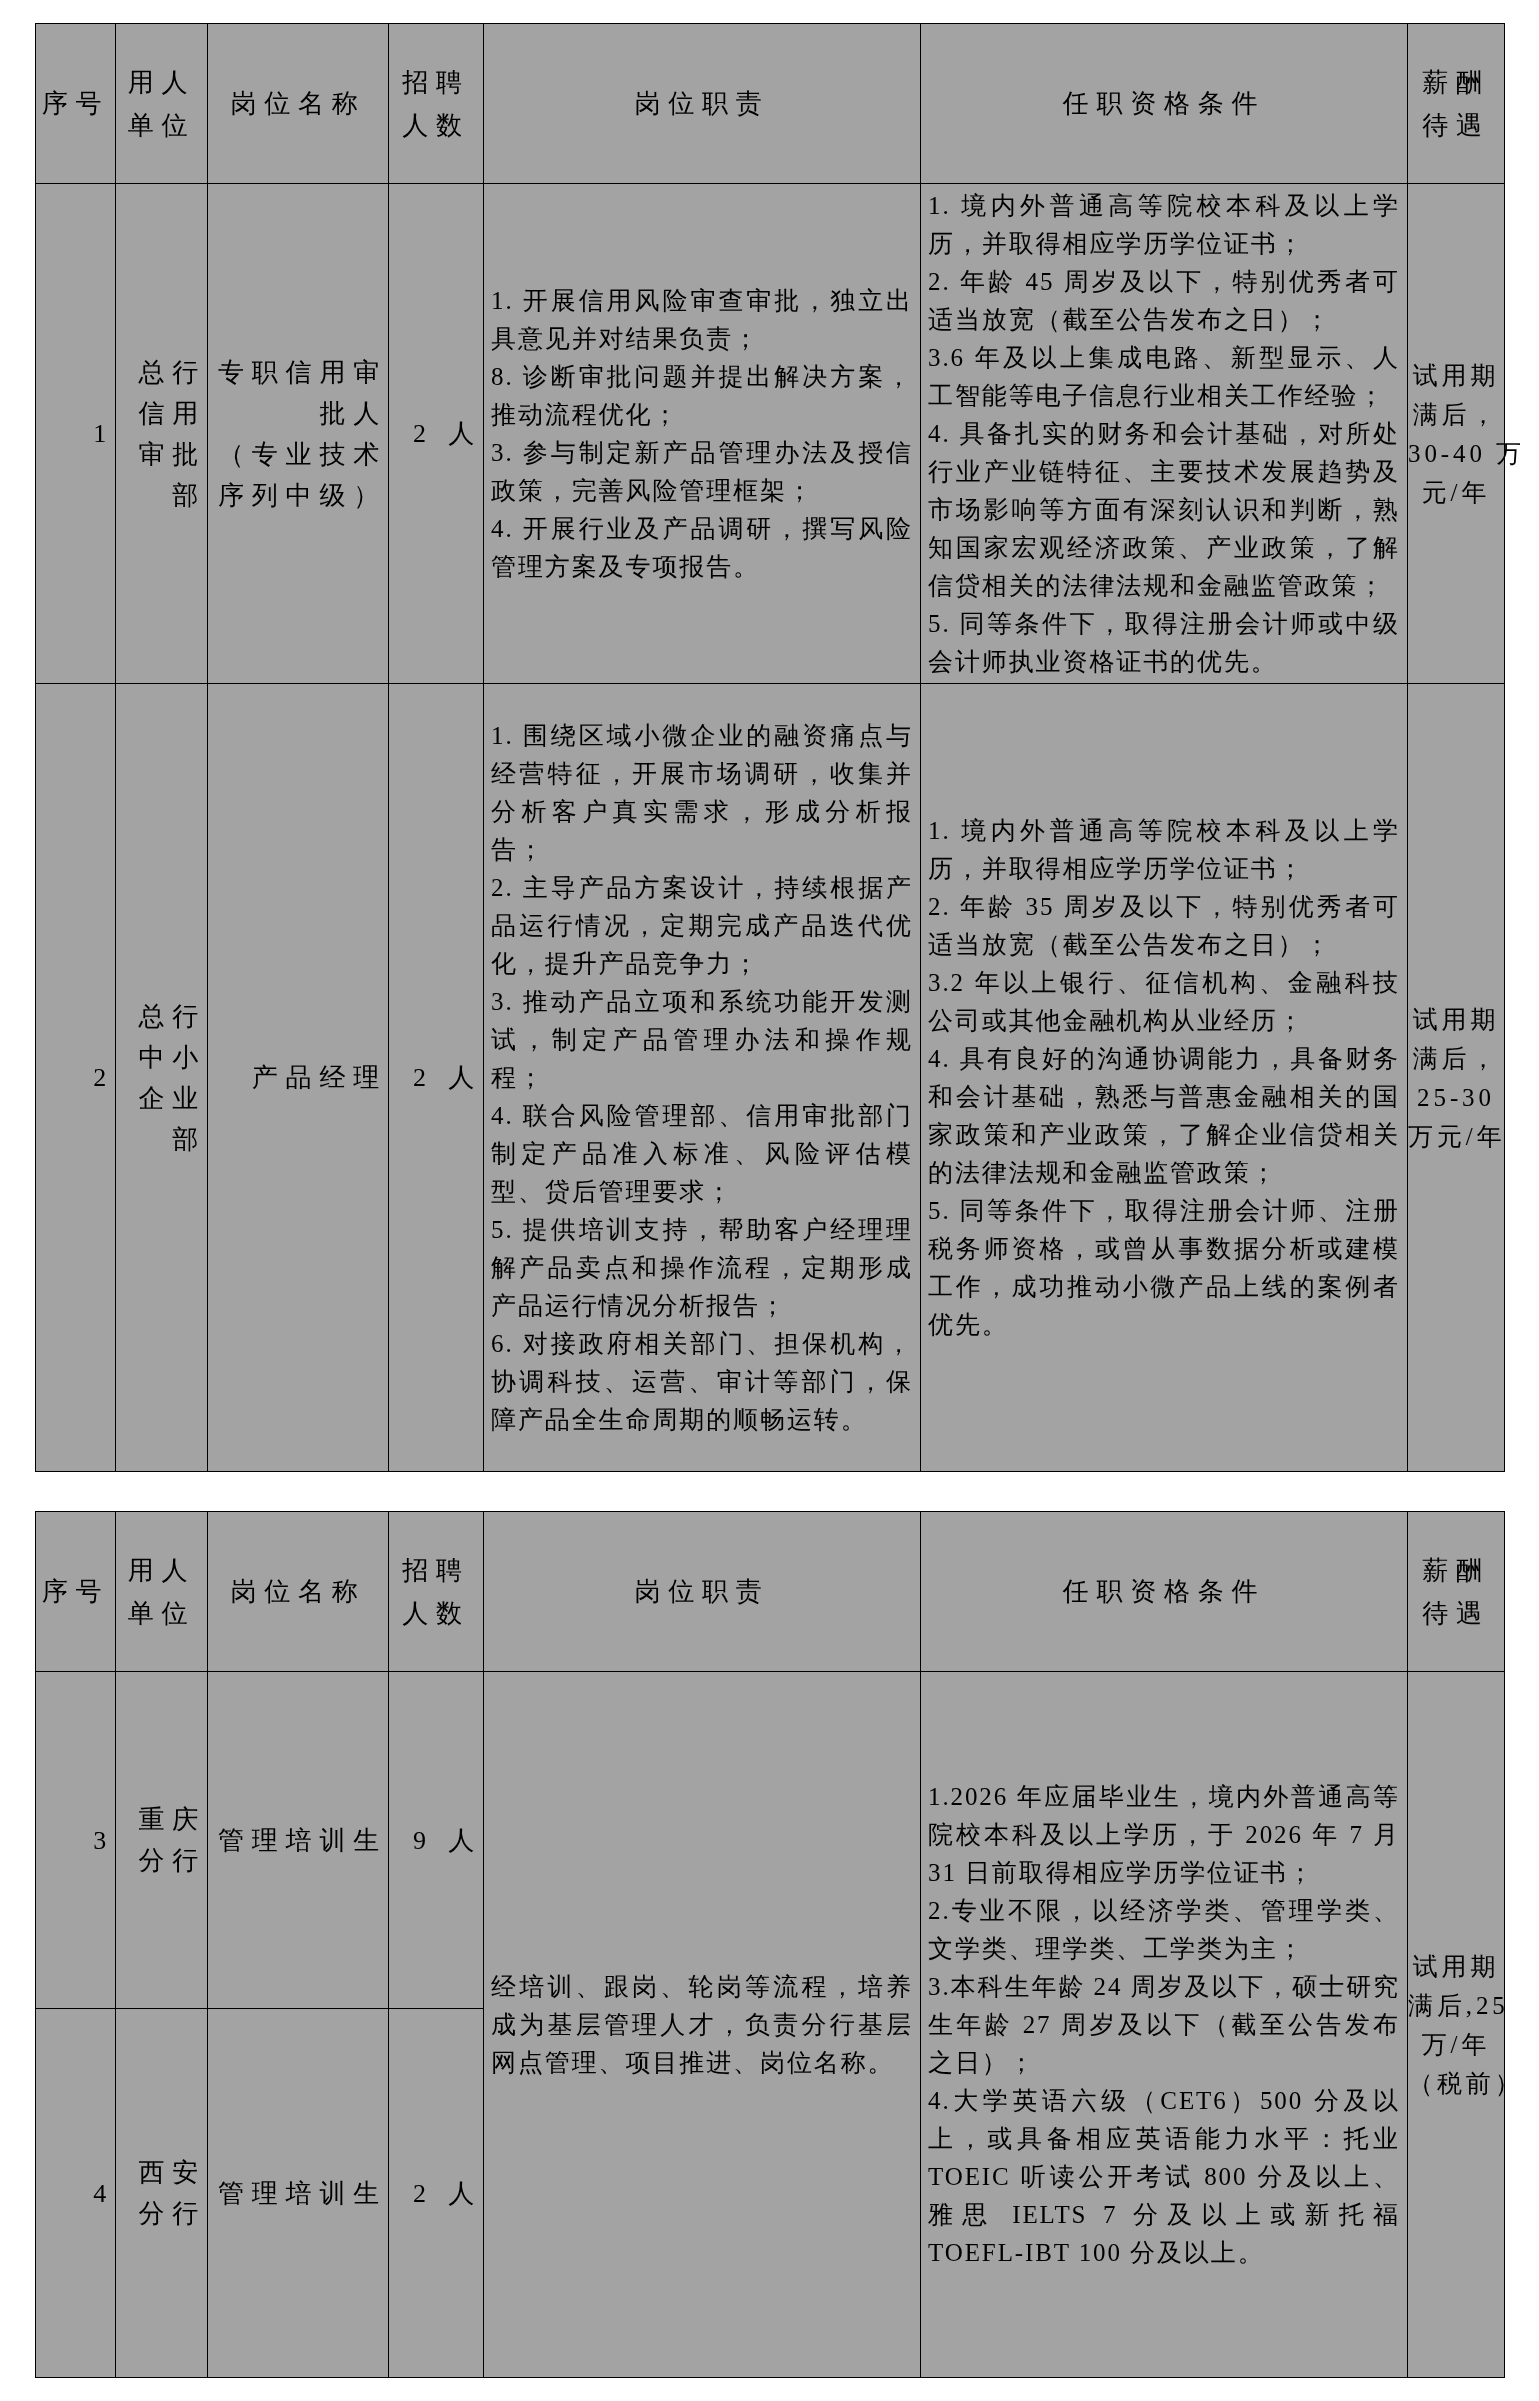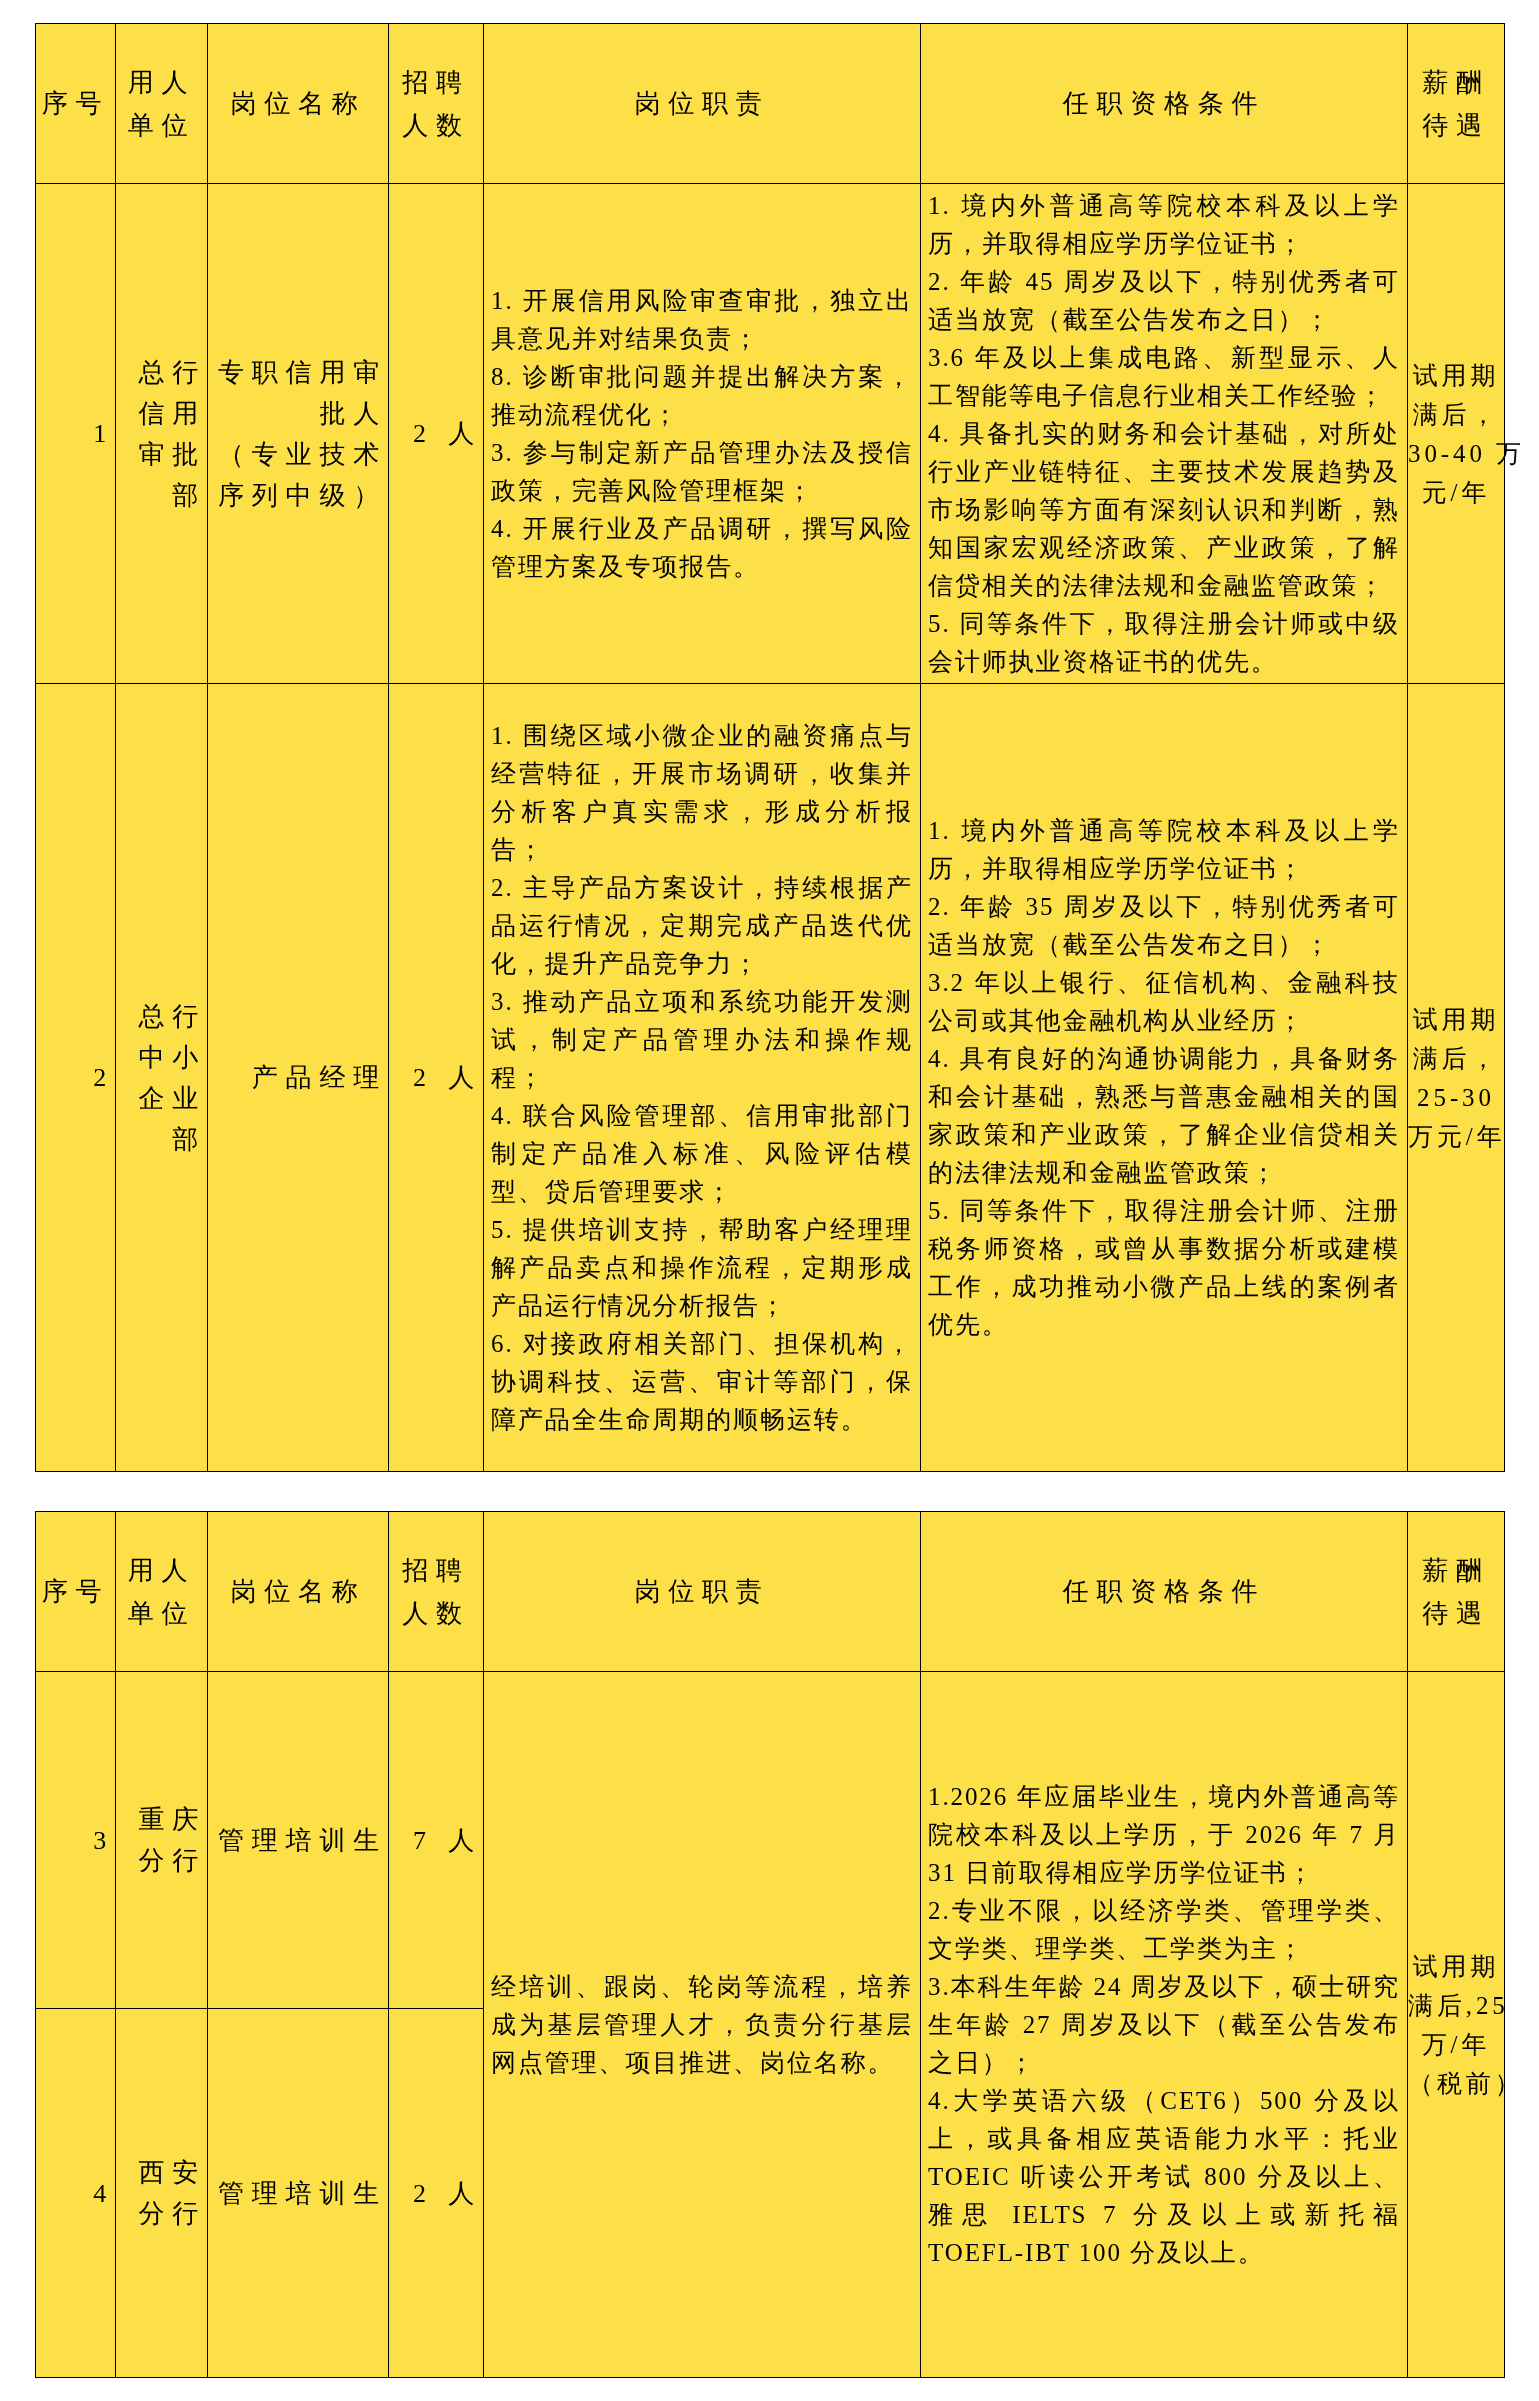--- a/index.html
+++ b/index.html
@@ -3,21 +3,21 @@
 <meta charset="utf-8">
 <style>
   html,body{margin:0;padding:0;background:#ffffff;}
   body{
     width:1540px;height:2402px;position:relative;
     font-family:"Liberation Serif","DejaVu Serif",serif;
     color:#000;
   }
   .sheet{position:absolute;left:35px;top:23px;}
   table.recruit{
-    border-collapse:collapse;table-layout:fixed;width:1469px;background:#fde047;
+    border-collapse:collapse;table-layout:fixed;width:1469px;background:#a3a3a3;
   }
   table.recruit + table.recruit{margin-top:39px;}
   th,td{
     border:1.9px solid #000;vertical-align:middle;font-weight:normal;
     overflow:visible;
   }
   
   col.c-no{width:80px;} col.c-unit{width:92px;} col.c-title{width:181px;}
   col.c-count{width:95px;} col.c-duty{width:437px;} col.c-qual{width:487px;}
   col.c-pay{width:97px;}
@@ -146,21 +146,21 @@
       <th class="head">岗位职责</th>
       <th class="head">任职资格条件</th>
       <th class="head">薪酬
 待遇</th>
     </tr>
     <tr class="h-r3">
       <td class="center">3</td>
       <td class="center">重庆
 分行</td>
       <td class="center">管理培训生</td>
-      <td class="center">7 人</td>
+      <td class="center">9 人</td>
       <td class="just" rowspan="2">经培训、跟岗、轮岗等流程，培养成为基层管理人才，负责分行基层网点管理、项目推进、岗位名称。</td>
       <td class="just" rowspan="2">1.2026 年应届毕业生，境内外普通高等院校本科及以上学历，于 2026 年 7 月 31 日前取得相应学历学位证书；
 2.专业不限，以经济学类、管理学类、文学类、理学类、工学类为主；
 3.本科生年龄 24 周岁及以下，硕士研究生年龄 27 周岁及以下（截至公告发布之日）；
 4.大学英语六级（CET6）500 分及以上，或具备相应英语能力水平：托业 TOEIC 听读公开考试 800 分及以上、雅思 IELTS 7 分及以上或新托福 TOEFL-IBT 100 分及以上。</td>
       <td class="salary" rowspan="2">试用期
 满后,25
 万/年
 （税前）</td>
     </tr>

